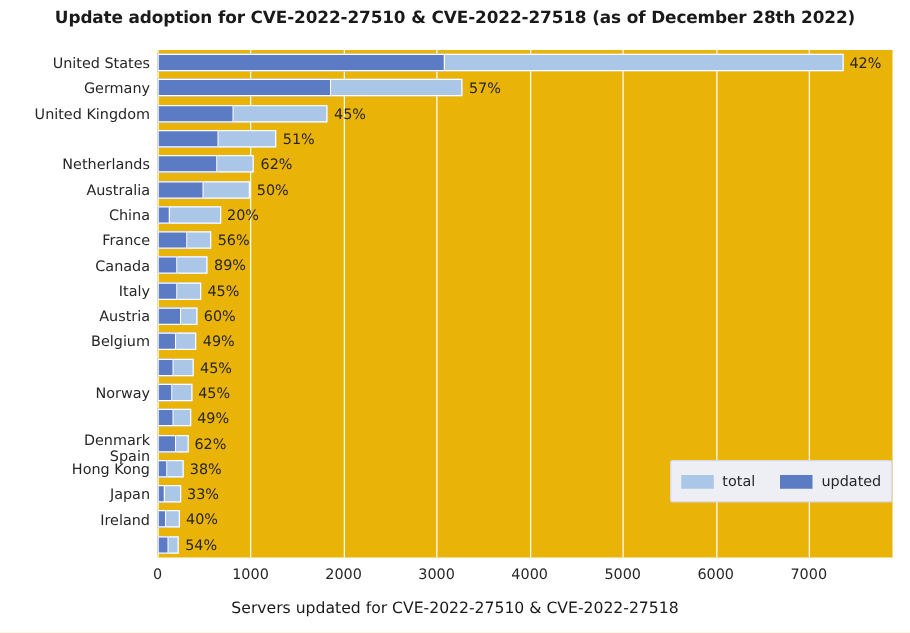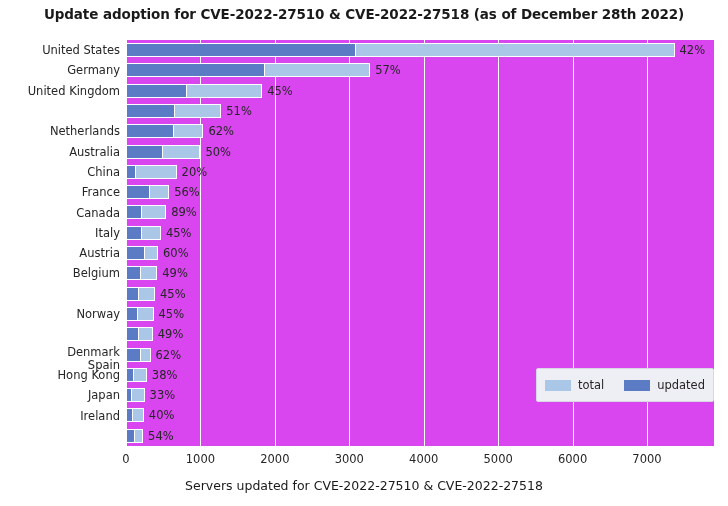--- a/index.html
+++ b/index.html
@@ -37,21 +37,21 @@
     white-space: nowrap;
   }
 
   
   #plot-area {
     position: absolute;
     left: 126px;
     top: 40px;
     width: 588px;
     height: 406px;
-    background: #d946ef;
+    background: #eab308;
     overflow: hidden;
   }
 
   .gridline {
     position: absolute;
     top: 0;
     bottom: 0;
     width: 1px;
     background: #ffffff;
   }

